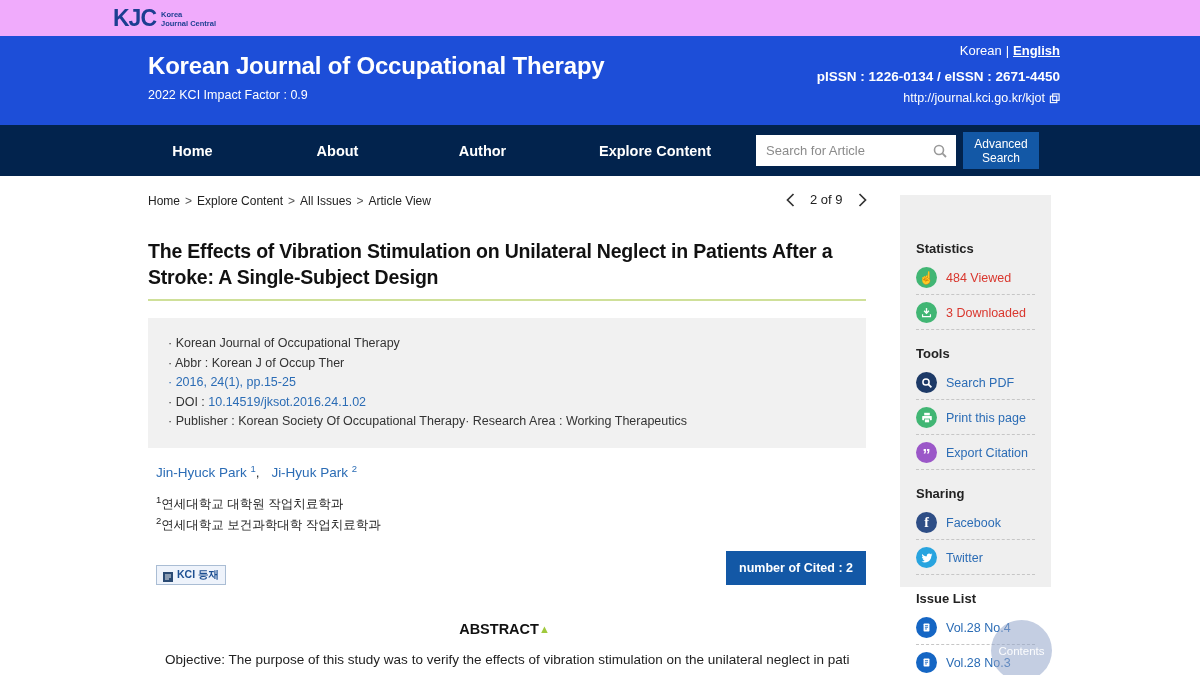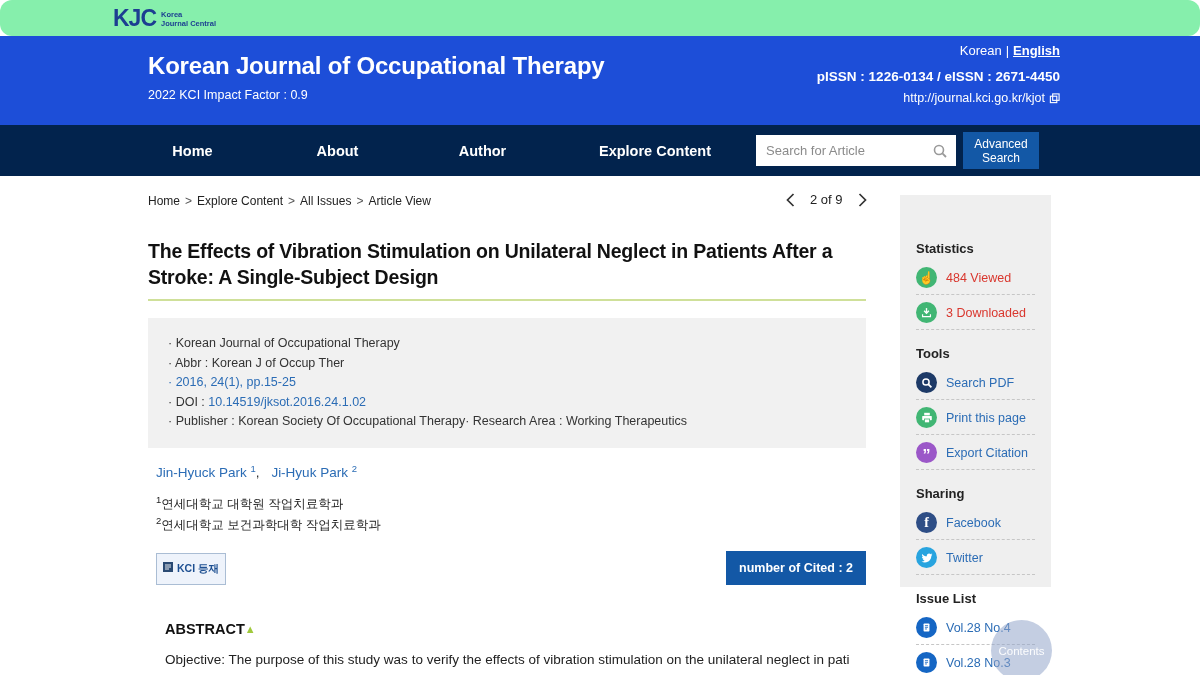--- a/index.html
+++ b/index.html
@@ -1,20 +1,20 @@
 <!DOCTYPE html>
 <html><head>
 <meta charset="utf-8">
 <style>
   html,body{margin:0;padding:0;}
   body{font-family:"Liberation Sans", sans-serif; background:#fff;}
   .page{position:relative;width:1200px;height:675px;overflow:hidden;background:#fff;}
 
   
-  .topbar{position:relative;height:36px;background:#86efac;border-radius:12px;}
+  .topbar{position:relative;height:36px;background:#f0abfc;}
   .logo{position:absolute;left:113px;top:6px;display:flex;cursor:pointer;}
   .logo-kjc{font-size:23px;font-weight:bold;color:#1c3e91;letter-spacing:-1px;line-height:24px;}
   .logo-sub{margin-left:5px;margin-top:5px;font-size:7.5px;color:#1c3e91;line-height:8.5px;font-weight:bold;}
 
   
   .header{position:relative;height:89px;background:#1d4ed8;color:#fff;padding-left:40px;}
   .journal-title{position:absolute;left:148px;top:16px;margin:0;font-size:24px;font-weight:bold;letter-spacing:-0.2px;}
   .impact{position:absolute;left:148px;top:52px;font-size:12.5px;}
   .header-right{position:absolute;right:140px;top:7px;text-align:right;}
   .lang-row{font-size:13px;}
@@ -66,23 +66,23 @@
   .info-box{background:#f1f1f1;margin-top:17px;padding:16px 20px;font-size:12.5px;line-height:19.5px;color:#333;}
   .blue-link{color:#2b6cb5;cursor:pointer;}
   .info-last{display:flex;}
   .authors{margin-top:15px;padding-left:8px;font-size:13.5px;color:#2b6cb5;}
   .author{cursor:pointer;}
   .authors sup{font-size:9.5px;}
   .author-sep{color:#333;margin-right:8px;}
   .affiliations{margin-top:12px;padding-left:8px;font-size:12.5px;line-height:16.5px;color:#222;}
   .affiliations sup{font-size:9.5px;}
   .badge-row{margin-top:18px;display:flex;justify-content:space-between;align-items:flex-end;padding-left:8px;}
-  .kci-badge{border:1px solid #aabdd4;background:#eef3fb;color:#1d4f91;font-size:10.5px;font-weight:bold;padding:8px 6px;display:inline-flex;align-items:flex-start;gap:4px;cursor:pointer;}
+  .kci-badge{border:1px solid #aabdd4;background:#eef3fb;color:#1d4f91;font-size:10.5px;font-weight:bold;padding:2px 6px;display:inline-flex;align-items:flex-end;gap:4px;cursor:pointer;}
   .cited-btn{background:#1358a6;color:#fff;border:none;font-size:12.5px;font-weight:bold;padding:4px 13px;height:34px;cursor:pointer;font-family:"Liberation Sans",sans-serif;}
-  .abstract-head-row{margin-top:36px;padding:0 22px 0 17px;display:flex;justify-content:flex-start;align-items:center;}
+  .abstract-head-row{margin-top:36px;padding:0 22px 0 17px;display:flex;justify-content:center;align-items:center;}
   .abstract-heading{font-size:14.5px;font-weight:bold;color:#111;}
   .collapse-toggle{background:none;border:none;color:#a0c93c;font-size:11px;cursor:pointer;padding:0;}
   .abstract-text{margin-top:9px;padding:0 14px 0 17px;font-size:13.5px;line-height:27.5px;color:#222;word-break:break-all;}
 </style>
 </head>
 <body>
 
 <div class="page">
 
   <div class="topbar">

